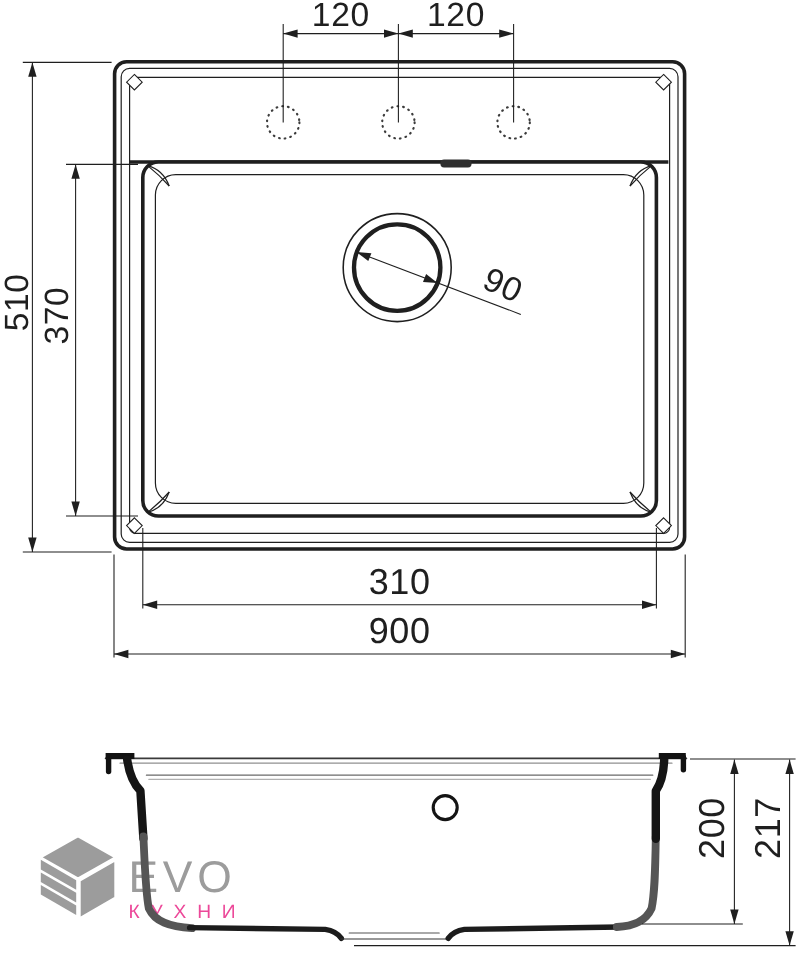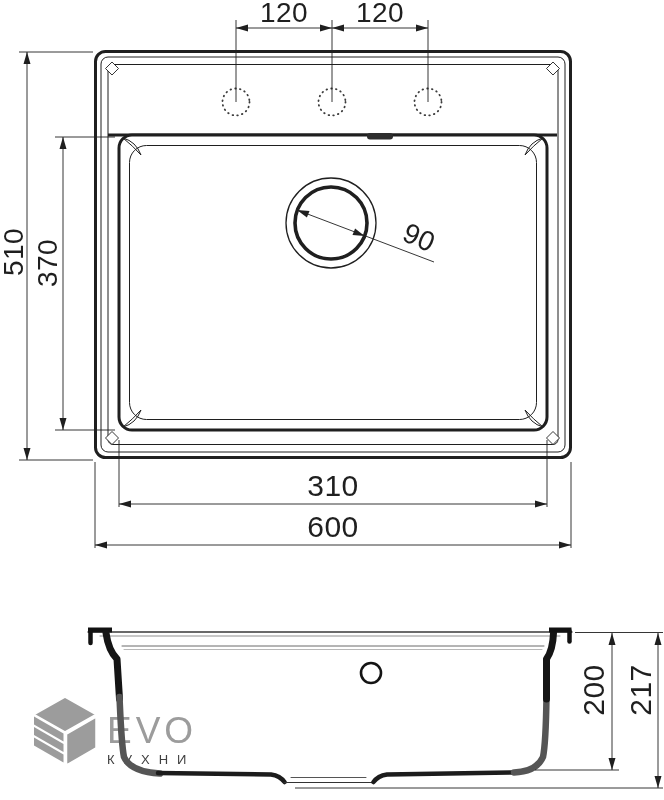--- a/index.html
+++ b/index.html
@@ -17,21 +17,21 @@
   .rot{transform:translate(-50%,-50%) rotate(-90deg);}
   .tilt{transform:translate(-50%,-50%) rotate(24deg);}
   
   .logo{position:absolute;left:33px;top:696px;display:flex;gap:10px;}
   .logo-cube{width:64px;height:70px;display:block;}
   .logo-text{margin-top:16px;}
   .brand{
     font-size:37px;line-height:1;color:#9c9c9c;letter-spacing:4px;font-weight:500;
   }
   .tagline{
-    margin-top:3px;font-size:13px;color:#404040;letter-spacing:9px;font-weight:500;
+    margin-top:3px;font-size:16px;color:#ec4899;letter-spacing:9px;font-weight:500;
   }
 </style>
 </head>
 <body>
 
 <div class="canvas">
 
   <div class="logo">
     <svg class="logo-cube" viewBox="0 0 64 70">
       <polygon points="32,1 63,18.5 32,36 1,18.5" fill="#9c9c9c" stroke="#fff" stroke-width="1.5"></polygon>
@@ -164,18 +164,18 @@
     </g>
   </svg>
 
   <div class="labels">
     <div class="dim" style="left:284px;top:13px">120</div>
     <div class="dim" style="left:380px;top:13px">120</div>
     <div class="dim rot" style="left:14px;top:252px">510</div>
     <div class="dim rot" style="left:48px;top:263px">370</div>
     <div class="dim tilt" style="left:419px;top:238px">90</div>
     <div class="dim big" style="left:333px;top:486px">310</div>
-    <div class="dim big" style="left:333px;top:527px">600</div>
+    <div class="dim big" style="left:333px;top:527px">900</div>
     <div class="dim big rot" style="left:594px;top:690px">200</div>
     <div class="dim big rot" style="left:641px;top:690px">217</div>
   </div>
 
 </div>
 
 </body></html>

